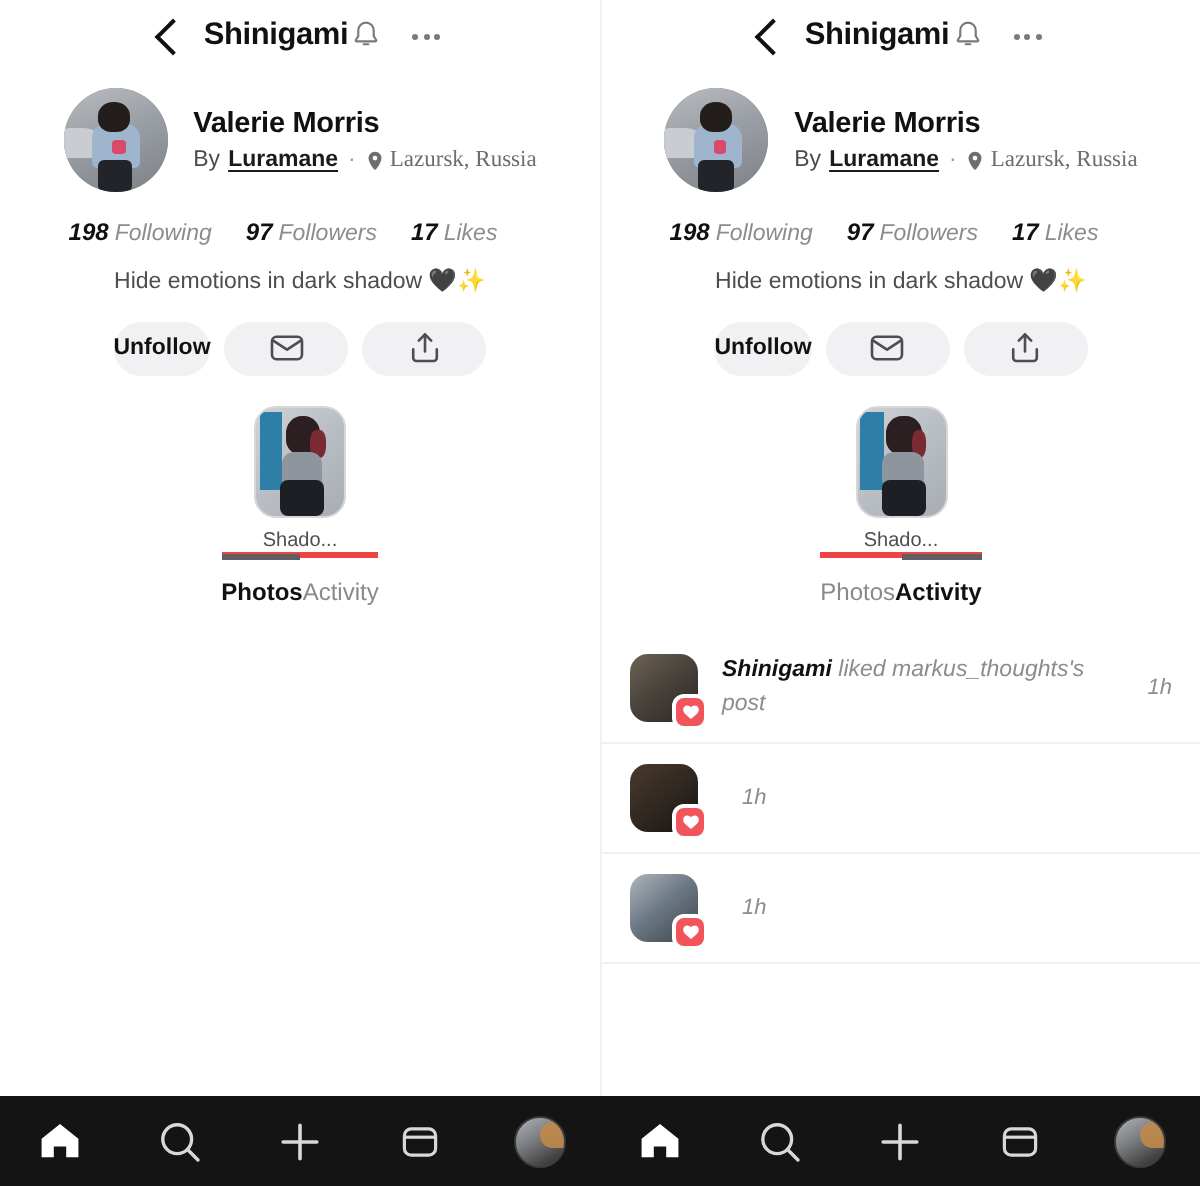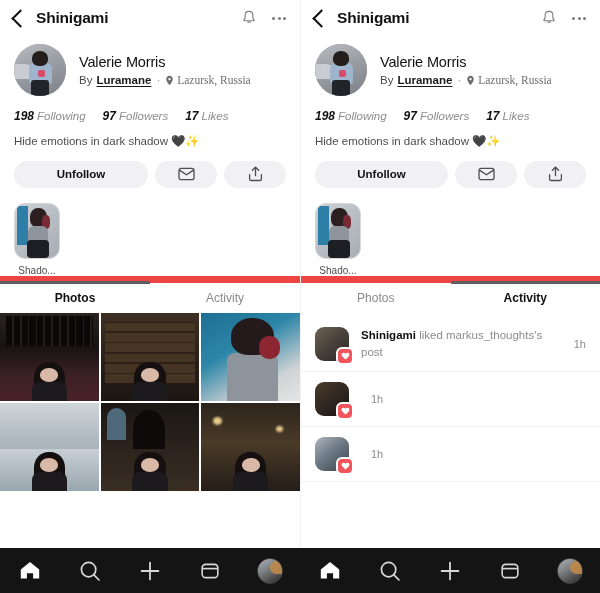--- a/index.html
+++ b/index.html
@@ -10,20 +10,21 @@
     overflow: hidden;
   }
   .stage { position: relative; width: 600px; height: 593px; display: flex; }
 
   .panel {
     width: 300px; height: 593px;
     background: #ffffff;
     position: relative;
     display: flex; flex-direction: column;
     overflow: hidden;
+    align-items: center;
   }
   .panel + .panel { border-left: 1px solid #f2f2f2; }
 
   
   .topbar {
     height: 36px; flex: 0 0 36px;
     display: flex; align-items: center;
     padding: 0 14px;
   }
   .back-chevron {
@@ -56,21 +57,21 @@
   }
   .avatar .av-sky { position:absolute; inset:0; background:linear-gradient(160deg,#b9bcc0 0%,#9ba0a6 42%,#7d8187 100%); }
   .avatar .av-car { position:absolute; left:-6%; top:38%; width:46%; height:30%; background:#c9ccd0; border-radius:6px 10px 2px 2px; }
   .avatar .av-jacket { position:absolute; left:28%; top:34%; width:46%; height:42%; background:#9fb4cd; border-radius:7px 7px 3px 3px; }
   .avatar .av-hair { position:absolute; left:34%; top:14%; width:31%; height:28%; background:#231d1c; border-radius:48% 48% 42% 42%; }
   .avatar .av-pants { position:absolute; left:33%; top:70%; width:34%; height:30%; background:#22242a; border-radius:3px; }
   .avatar .av-bag { position:absolute; left:47%; top:50%; width:13%; height:14%; background:#d94a6a; border-radius:2px; }
 
   .profile-meta { min-width: 0; }
   .display-name {
-    font-size: 14.5px; font-weight: normal; color: #111;
+    font-size: 14.5px; font-weight: bold; color: #111;
     letter-spacing: -0.15px; line-height: 1.25;
   }
   .byline {
     display: flex; align-items: center; flex-wrap: nowrap;
     margin-top: 3px; font-size: 11.5px; color: #6d6d72;
     line-height: 1.2; white-space: nowrap;
   }
   .byline .by-word { color: #4b4b4f; margin-right: 4px; }
   .byline .by-author {
     color: #1b1b1f; font-weight: bold;
@@ -130,21 +131,21 @@
   .hl-label {
     margin-top: 6px; font-size: 10px; color: #4e4e52;
     white-space: nowrap; overflow: hidden;
   }
 
   
   .tabs-wrap { margin-top: auto; }
   .tabs {
     position: relative;
     display: flex;
-    border-top: 7px solid #ef4444;
+    border-top: 3px solid #ef4444;
     height: 37px;
   }
   .tab {
     flex: 1 1 50%;
     display: flex; align-items: center; justify-content: center;
     font-size: 12px; color: #8a8a8e;
     cursor: pointer; background: none; border: none;
     font-family: inherit;
   }
   .tab.active { color: #111; font-weight: bold; }
@@ -190,20 +191,21 @@
   .g6 .p-bg { background:linear-gradient(180deg,#2c241d 0%,#4a3a27 45%,#241d18 100%); }
   .g6 .p-lamp { position:absolute; left:12%; top:16%; width:9%; height:9%; background:#e8c98a; border-radius:50%; filter: blur(1px); }
   .g6 .p-lamp2 { position:absolute; left:76%; top:26%; width:7%; height:7%; background:#e8c98a; border-radius:50%; filter: blur(1px); }
 
   
   .activity-list {
     flex: 1 1 auto;
     padding: 4px 0 0 0;
     overflow: hidden;
     background: #fff;
+    font-style: italic;
   }
   .activity-item {
     display: flex; align-items: center;
     padding: 10px 14px;
     border-bottom: 1px solid #f0f0f1;
     cursor: pointer;
   }
   .act-avatar {
     width: 34px; height: 34px; flex: 0 0 34px;
     border-radius: 9px; position: relative;

